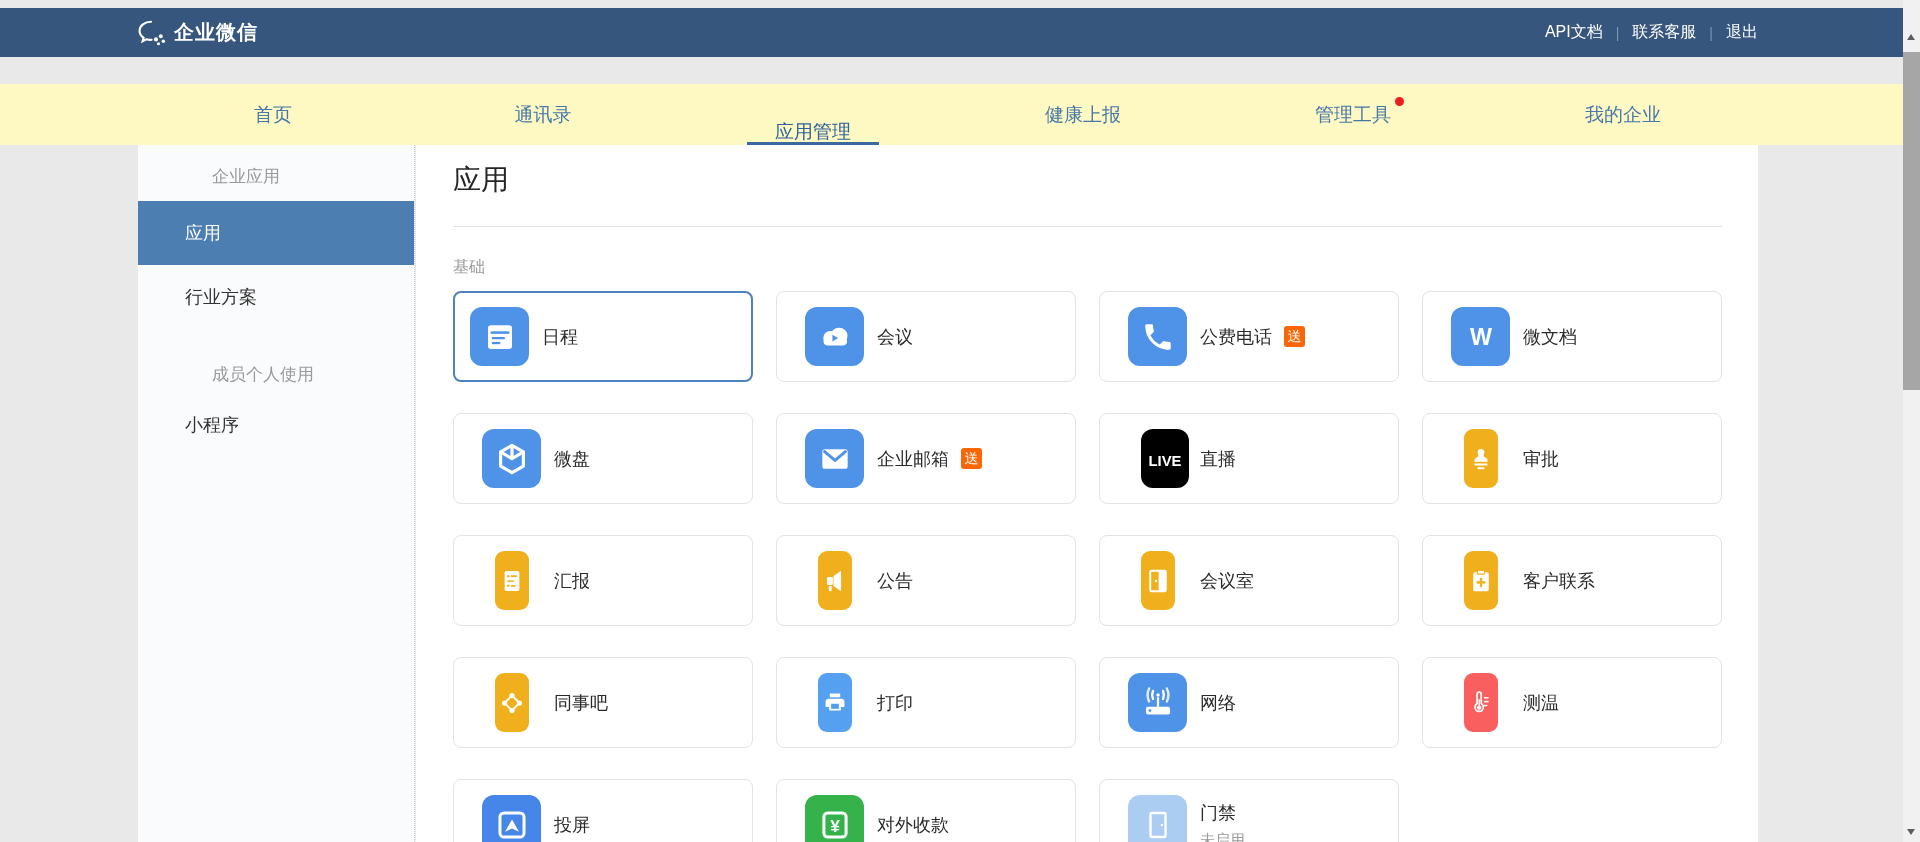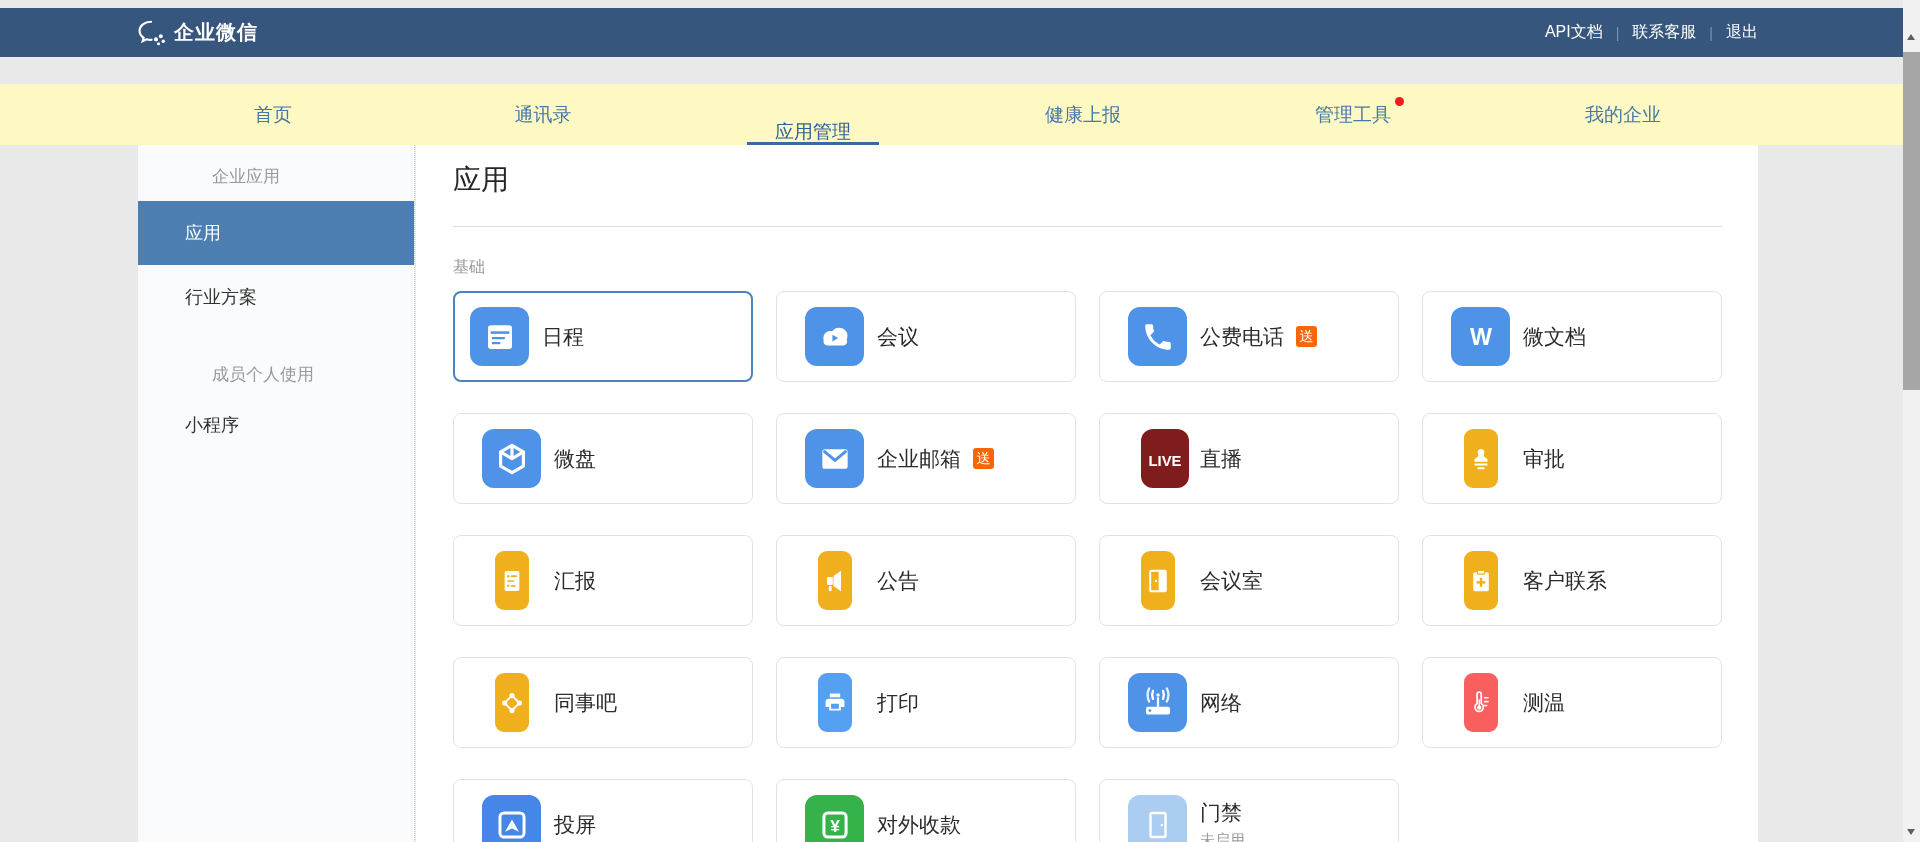--- a/index.html
+++ b/index.html
@@ -43,21 +43,21 @@
   .apps-grid { margin-top:14px; display:grid; grid-template-columns:repeat(4,300px); column-gap:23px; row-gap:31px; }
   .app-card { width:300px; height:91px; border:1px solid #e3e3e3; border-radius:8px; background:#fff;
               display:flex; align-items:center; padding-left:28px; cursor:pointer; }
   .app-card.selected { border:2px solid #4c82be; padding-left:15px; }
   .icon-slot { width:59px; height:59px; flex:none; display:flex; align-items:center; justify-content:center; }
   .app-icon { display:flex; align-items:center; justify-content:center; }
   .app-icon.square { width:59px; height:59px; border-radius:12px; }
   .app-icon.portrait { width:34px; height:59px; border-radius:9px; }
   .app-text { margin-left:13px; display:flex; flex-direction:column; justify-content:center; }
   .app-name-row { display:flex; align-items:center; }
-  .app-name { font-size:21px; color:#2b2b2b; line-height:26px; }
+  .app-name { font-size:18px; color:#2b2b2b; line-height:26px; }
   .app-badge { margin-left:12px; width:21px; height:21px; background:#f86607; border-radius:3px;
                color:#fff; font-size:14px; line-height:21px; text-align:center; }
   .app-sub { font-size:15px; color:#9b9b9b; margin-top:5px; line-height:18px; }
   
   .scrollbar { position:absolute; right:0; top:0; width:17px; height:842px; background:#f1f1f1; z-index:10; }
   .sb-arrow { position:absolute; left:0; width:17px; height:17px; cursor:pointer; }
   .sb-arrow::after { content:""; position:absolute; left:4px; border-left:4.5px solid transparent; border-right:4.5px solid transparent; }
   .sb-up { top:28px; }
   .sb-up::after { top:6px; border-bottom:6px solid #5e5e5e; }
   .sb-down { bottom:2px; }
@@ -221,21 +221,21 @@
           </div>
           <div class="app-text">
             <div class="app-name-row">
               <span class="app-name">企业邮箱</span>
               <span class="app-badge">送</span>
             </div>
           </div>
         </div>
         <div class="app-card">
           <div class="icon-slot">
-            <div class="app-icon square" style="background: #7f1d1d; color: rgb(79, 147, 232); margin-left: 15px;">
+            <div class="app-icon square" style="background: #000000; color: rgb(79, 147, 232); margin-left: 15px;">
               <svg width="48" height="48" viewBox="0 0 24 24">
                 <text x="12" y="15.3" font-size="7.4" font-weight="bold" text-anchor="middle" fill="#fff" font-family="sans-serif">LIVE</text>
               </svg>
             </div>
           </div>
           <div class="app-text">
             <div class="app-name-row">
               <span class="app-name">直播</span>
             </div>
           </div>

